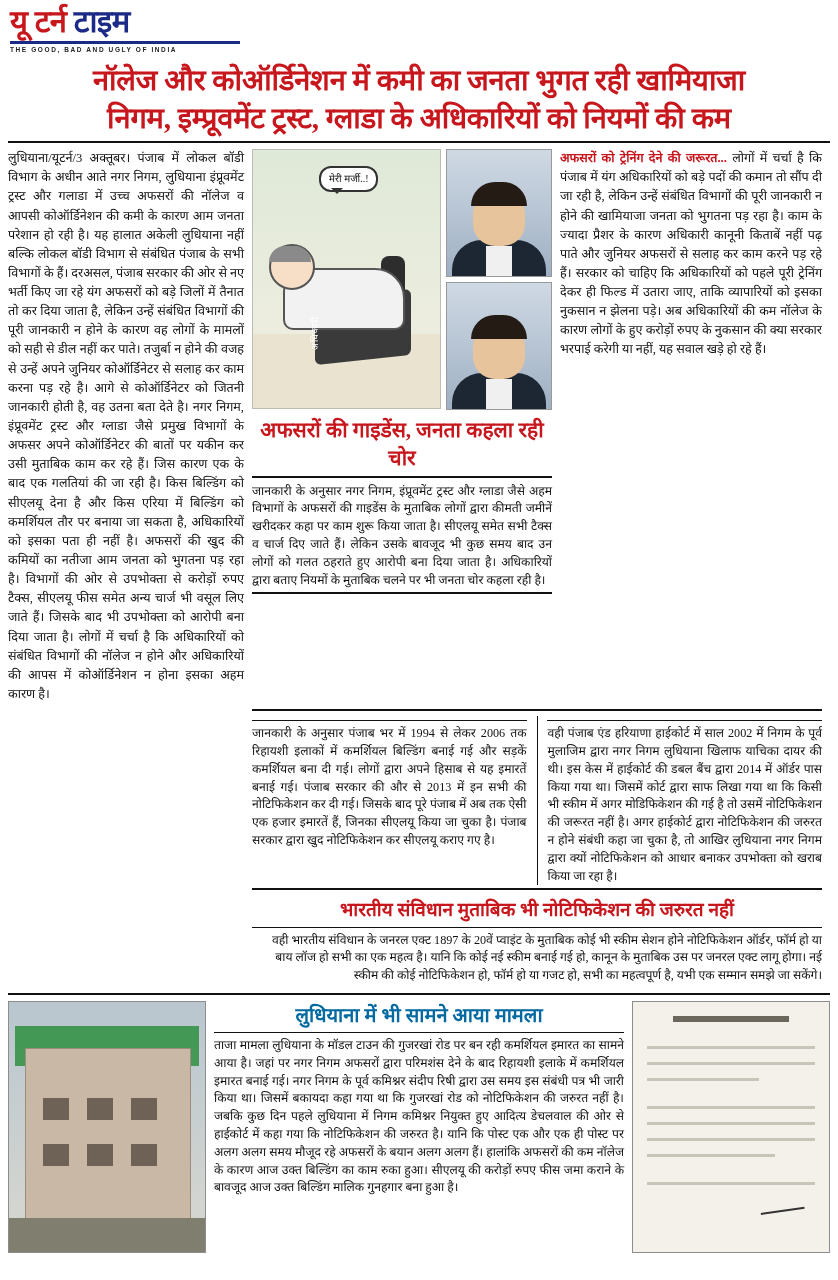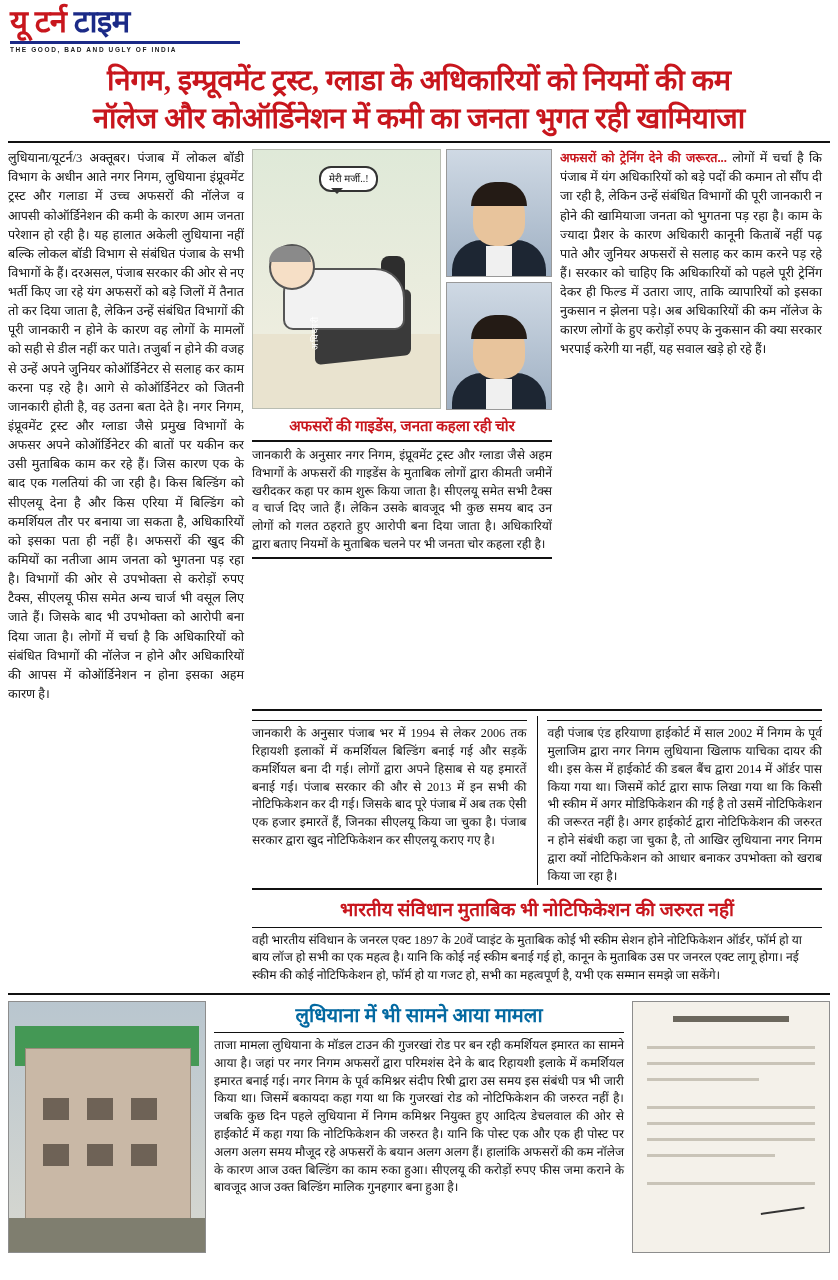--- a/index.html
+++ b/index.html
@@ -134,21 +134,21 @@
   .media-row{display:flex;gap:5px;}
   
   .red-lead{
     color:#c8161d;font-weight:bold;
   }
   
   .sec-head{
     color:#c8161d;
     font-family:"Liberation Serif", serif;
     font-weight:bold;
-    font-size:15px;
+    font-size:21px;
     line-height:1.32;
     text-align:center;
     margin:7px 0 3px 0;
   }
   .hr-b{height:2px;background:#111;margin:3px 0 5px 0;}
   .hr-t{height:1px;background:#111;margin:4px 0;}
   .two-col{display:flex;gap:10px;}
   .two-col .c{width:50%;}
   .sep-v{width:1px;background:#111;}
   
@@ -189,22 +189,22 @@
       <div class="logo-main">
         <span class="red">यू टर्न</span>
         <span>टाइम</span>
       </div>
       <div class="logo-rule"></div>
       <div class="logo-sub">THE GOOD, BAD AND UGLY OF INDIA</div>
     </div>
   </div>
 
   <div class="headline">
+    <div>नॉलेज और कोऑर्डिनेशन में कमी का जनता भुगत रही खामियाजा</div>
     <div>निगम, इम्प्रूवमेंट ट्रस्ट, ग्लाडा के अधिकारियों को नियमों की कम</div>
-    <div>नॉलेज और कोऑर्डिनेशन में कमी का जनता भुगत रही खामियाजा</div>
   </div>
   <div class="rule-thick"></div>
 
   <div class="grid">
 
     <div class="col-left">
       <div class="body-text">लुधियाना/यूटर्न/3 अक्तूबर। पंजाब में लोकल बॉडी विभाग के अधीन आते नगर निगम, लुधियाना इंप्रूवमेंट ट्रस्ट और गलाडा में उच्च अफसरों की नॉलेज व आपसी कोऑर्डिनेशन की कमी के कारण आम जनता परेशान हो रही है। यह हालात अकेली लुधियाना नहीं बल्कि लोकल बॉडी विभाग से संबंधित पंजाब के सभी विभागों के हैं। दरअसल, पंजाब सरकार की ओर से नए भर्ती किए जा रहे यंग अफसरों को बड़े जिलों में तैनात तो कर दिया जाता है, लेकिन उन्हें संबंधित विभागों की पूरी जानकारी न होने के कारण वह लोगों के मामलों को सही से डील नहीं कर पाते। तजुर्बा न होने की वजह से उन्हें अपने जुनियर कोऑर्डिनेटर से सलाह कर काम करना पड़ रहे है। आगे से कोऑर्डिनेटर को जितनी जानकारी होती है, वह उतना बता देते है। नगर निगम, इंप्रूवमेंट ट्रस्ट और ग्लाडा जैसे प्रमुख विभागों के अफसर अपने कोऑर्डिनेटर की बातों पर यकीन कर उसी मुताबिक काम कर रहे हैं। जिस कारण एक के बाद एक गलतियां की जा रही है। किस बिल्डिंग को सीएलयू देना है और किस एरिया में बिल्डिंग को कमर्शियल तौर पर बनाया जा सकता है, अधिकारियों को इसका पता ही नहीं है। अफसरों की खुद की कमियों का नतीजा आम जनता को भुगतना पड़ रहा है। विभागों की ओर से उपभोक्ता से करोड़ों रुपए टैक्स, सीएलयू फीस समेत अन्य चार्ज भी वसूल लिए जाते हैं। जिसके बाद भी उपभोक्ता को आरोपी बना दिया जाता है। लोगों में चर्चा है कि अधिकारियों को संबंधित विभागों की नॉलेज न होने और अधिकारियों की आपस में कोऑर्डिनेशन न होना इसका अहम कारण है।</div>
     </div>
 
     <div class="col-mid">
@@ -265,21 +265,21 @@
         <div class="sep-v"></div>
         <div class="c">
           <div class="hr-t"></div>
           <div class="body-text tight">वही पंजाब एंड हरियाणा हाईकोर्ट में साल 2002 में निगम के पूर्व मुलाजिम द्वारा नगर निगम लुधियाना खिलाफ याचिका दायर की थी। इस केस में हाईकोर्ट की डबल बैंच द्वारा 2014 में ऑर्डर पास किया गया था। जिसमें कोर्ट द्वारा साफ लिखा गया था कि किसी भी स्कीम में अगर मोडिफिकेशन की गई है तो उसमें नोटिफिकेशन की जरूरत नहीं है। अगर हाईकोर्ट द्वारा नोटिफिकेशन की जरुरत न होने संबंधी कहा जा चुका है, तो आखिर लुधियाना नगर निगम द्वारा क्यों नोटिफिकेशन को आधार बनाकर उपभोक्ता को खराब किया जा रहा है।</div>
         </div>
       </div>
 
       <div class="hr-b"></div>
       <div class="sec-head" style="font-size:19px;">भारतीय संविधान मुताबिक भी नोटिफिकेशन की जरुरत नहीं</div>
       <div class="hr-t"></div>
-      <div class="body-text tight" style="text-align:left;">वही भारतीय संविधान के जनरल एक्ट 1897 के 20वें प्वाइंट के मुताबिक कोई भी स्कीम सेशन होने नोटिफिकेशन ऑर्डर, फॉर्म हो या बाय लॉज हो सभी का एक महत्व है। यानि कि कोई नई स्कीम बनाई गई हो, कानून के मुताबिक उस पर जनरल एक्ट लागू होगा। नई स्कीम की कोई नोटिफिकेशन हो, फॉर्म हो या गजट हो, सभी का महत्वपूर्ण है, यभी एक सम्मान समझे जा सकेंगे।</div>
+      <div class="body-text tight" style="text-align:right;">वही भारतीय संविधान के जनरल एक्ट 1897 के 20वें प्वाइंट के मुताबिक कोई भी स्कीम सेशन होने नोटिफिकेशन ऑर्डर, फॉर्म हो या बाय लॉज हो सभी का एक महत्व है। यानि कि कोई नई स्कीम बनाई गई हो, कानून के मुताबिक उस पर जनरल एक्ट लागू होगा। नई स्कीम की कोई नोटिफिकेशन हो, फॉर्म हो या गजट हो, सभी का महत्वपूर्ण है, यभी एक सम्मान समझे जा सकेंगे।</div>
     </div>
   </div>
 
   <div class="bottom-wrap">
     <div class="bld-photo">
       <div class="sky"></div>
       <div class="green"></div>
       <div class="build"></div>
       <div class="win" style="left:34px;top:96px;width:26px;height:22px;"></div>
       <div class="win" style="left:78px;top:96px;width:26px;height:22px;"></div>

